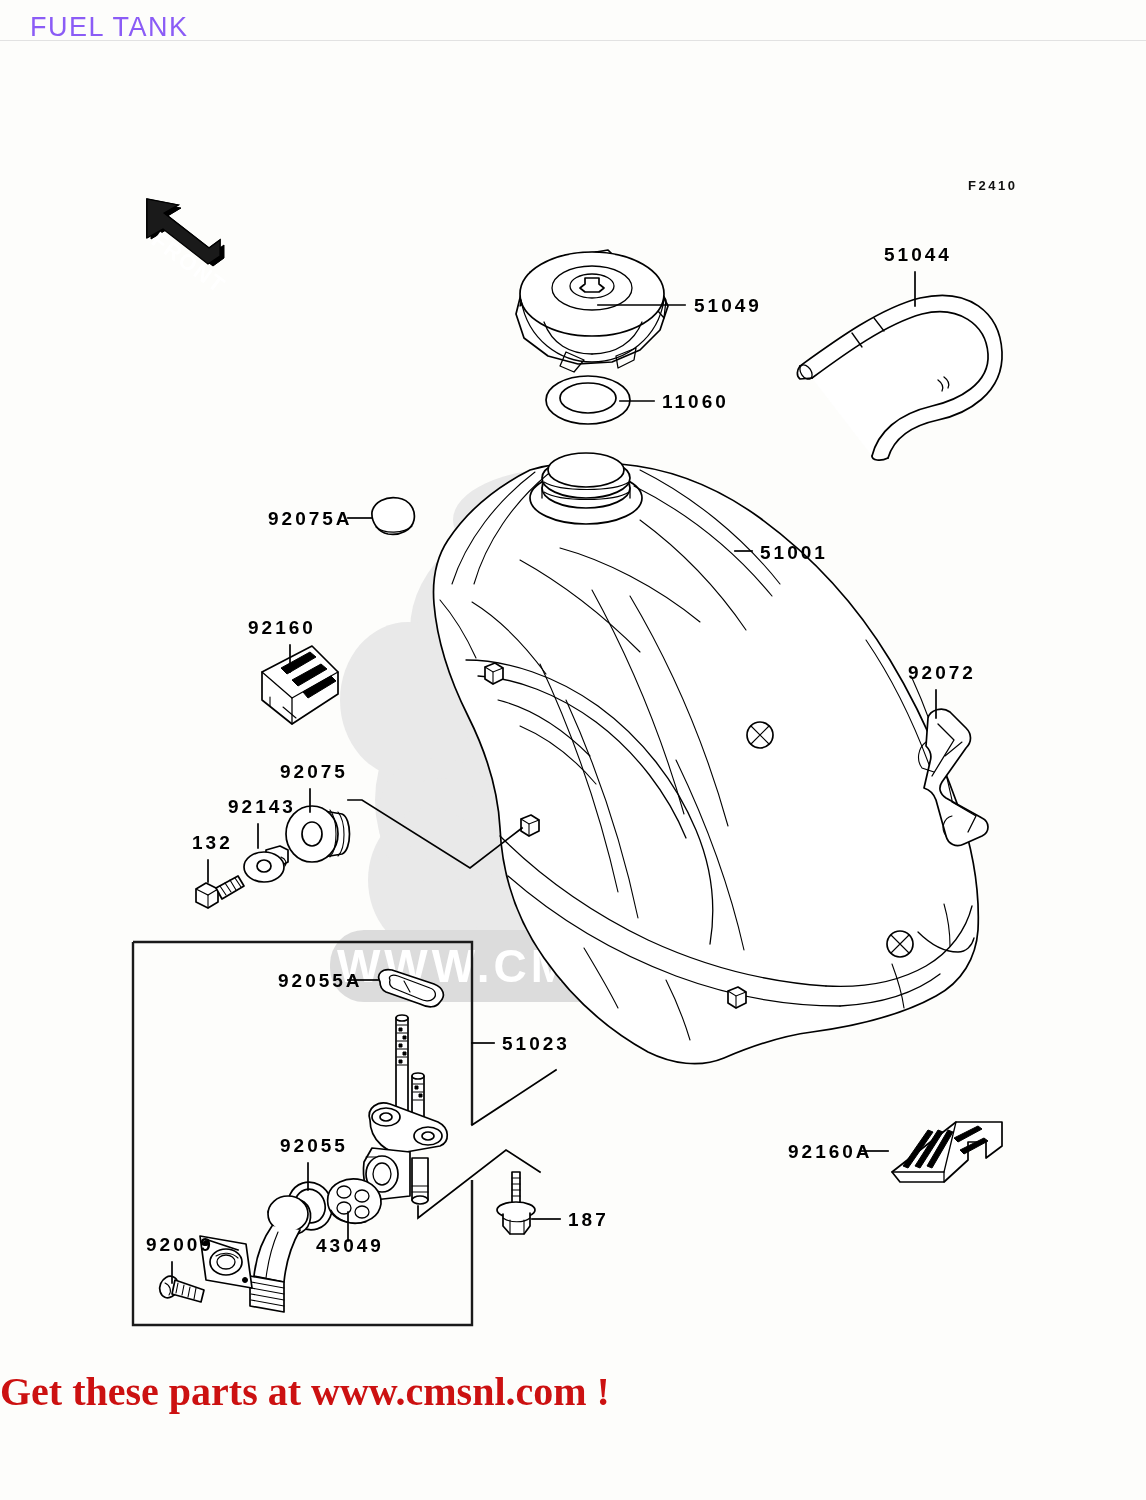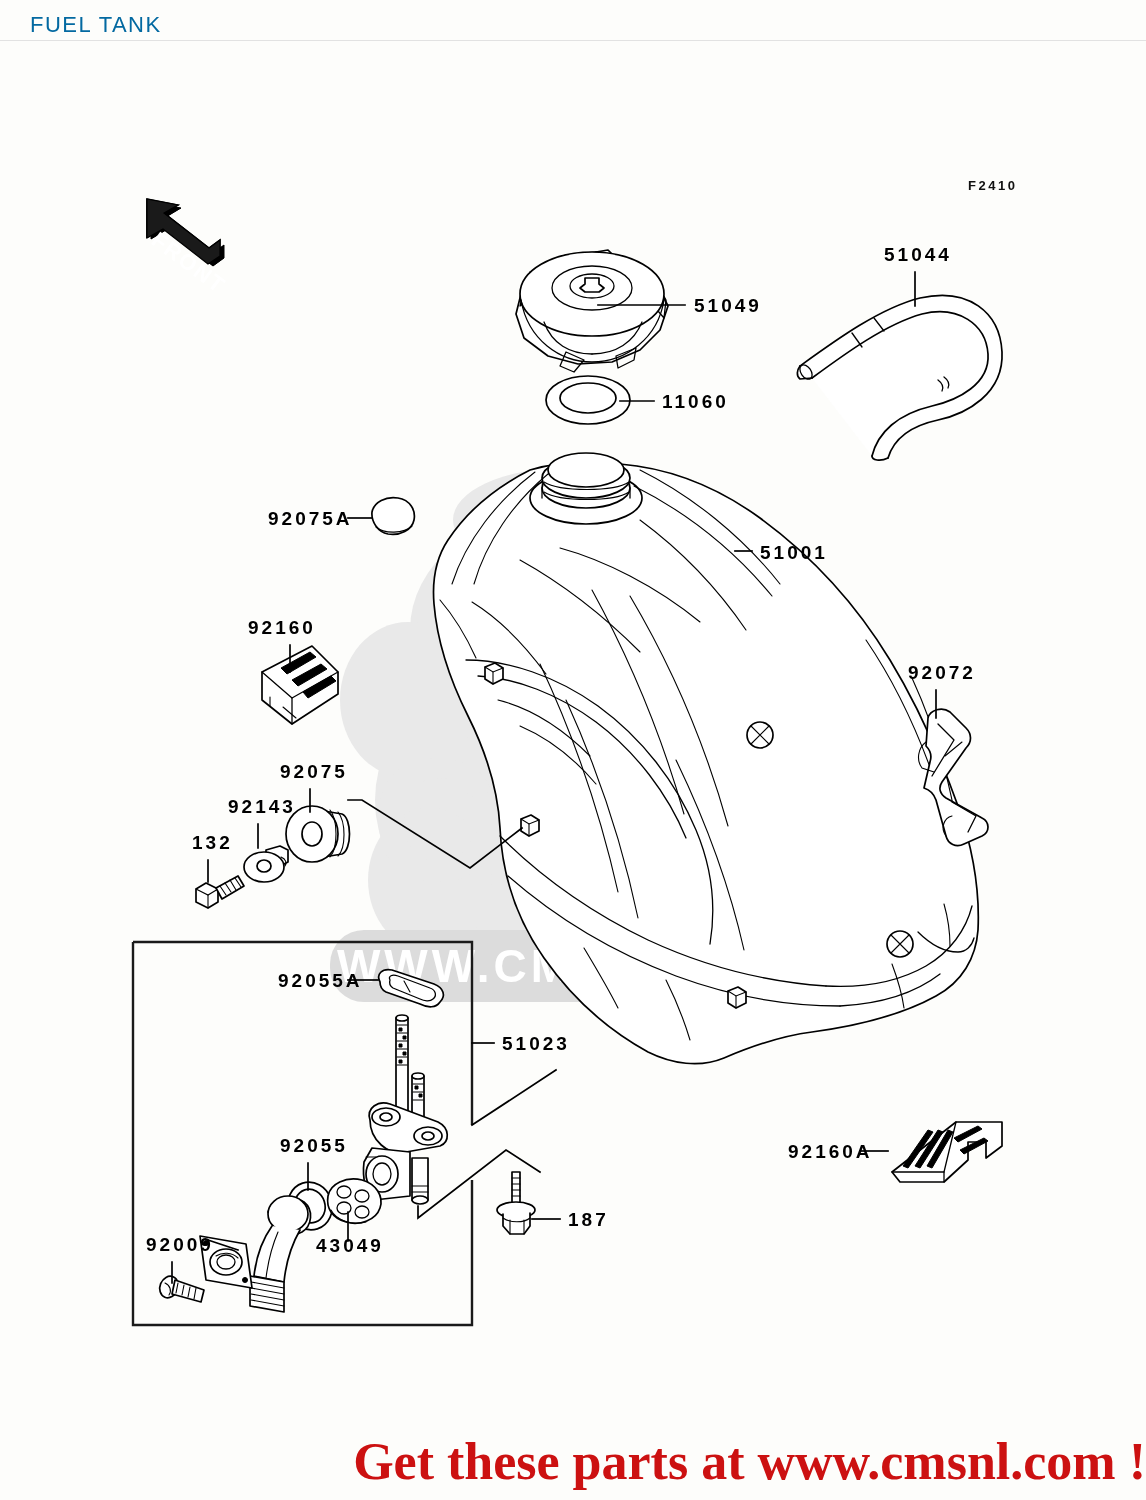--- a/index.html
+++ b/index.html
@@ -2,32 +2,32 @@
 <html><head>
 <meta charset="utf-8">
 <title>FUEL TANK</title>
 <style>
   html,body{margin:0;padding:0;background:#fdfdfb;}
   body{width:1146px;height:1500px;position:relative;overflow:hidden;
        font-family:"Liberation Sans","DejaVu Sans",sans-serif;}
 
   #page-title{
     position:absolute;left:30px;top:12px;
-    font-size:22px;color:#0369a1;letter-spacing:1.5px;font-weight:400;
+    font-size:27px;color:#8b5cf6;letter-spacing:1.5px;font-weight:400;
   }
   #title-rule{
     position:absolute;left:0;top:40px;width:1146px;height:1px;background:#e2e2e2;
   }
 
   #diagram{position:absolute;left:0;top:0;width:1146px;height:1500px;}
 
   #footer-note{
-    position:absolute;left:0;top:1432px;width:1146px;text-align:right;
+    position:absolute;left:0;top:1368px;width:1146px;text-align:left;
     font-family:"Liberation Serif","DejaVu Serif",serif;
-    font-size:52px;font-weight:700;color:#cc1111;letter-spacing:0px;
+    font-size:40px;font-weight:700;color:#cc1111;letter-spacing:0px;
   }
 
   .pn{
     font-family:"Liberation Sans","DejaVu Sans",sans-serif;
     font-size:19px;font-weight:700;letter-spacing:3px;fill:#000;
   }
   .pn-small{
     font-family:"Liberation Sans","DejaVu Sans",sans-serif;
     font-size:13px;font-weight:700;letter-spacing:2.5px;fill:#111;
   }

